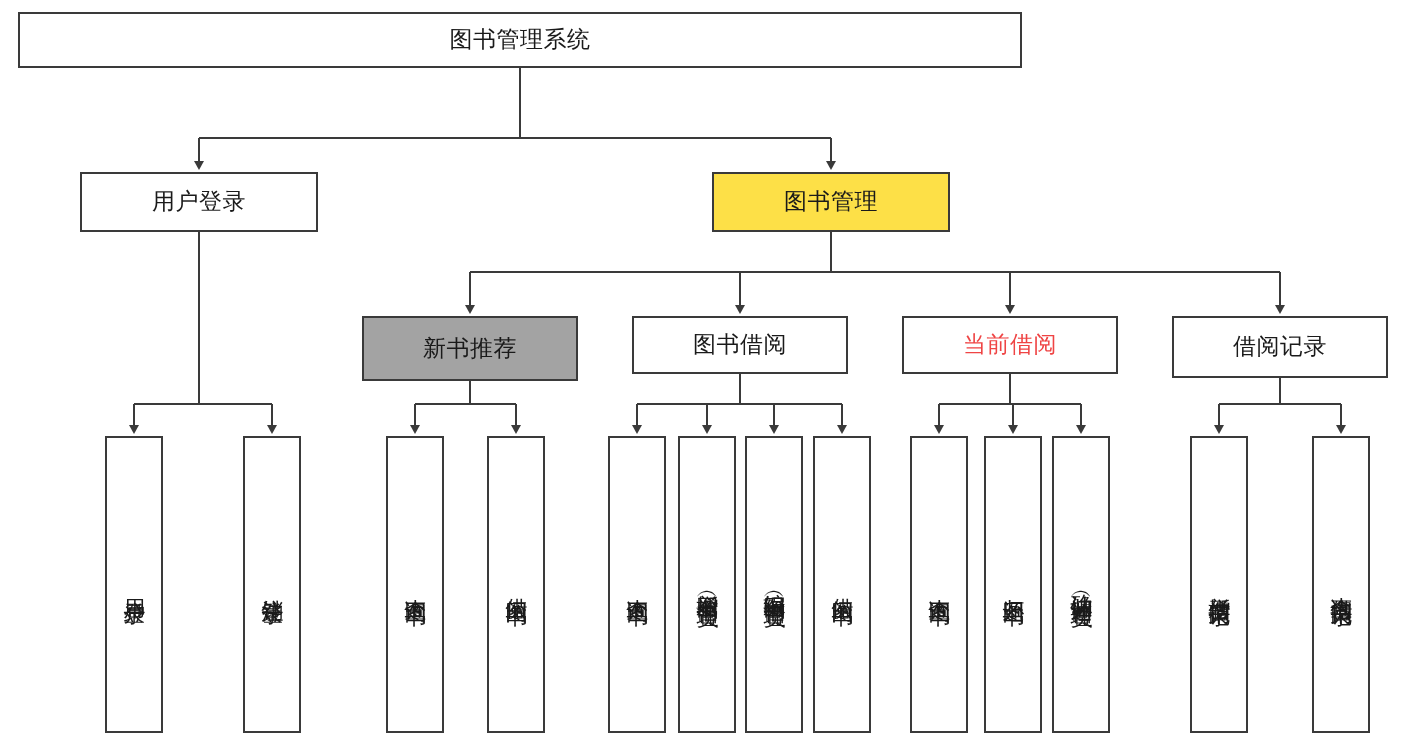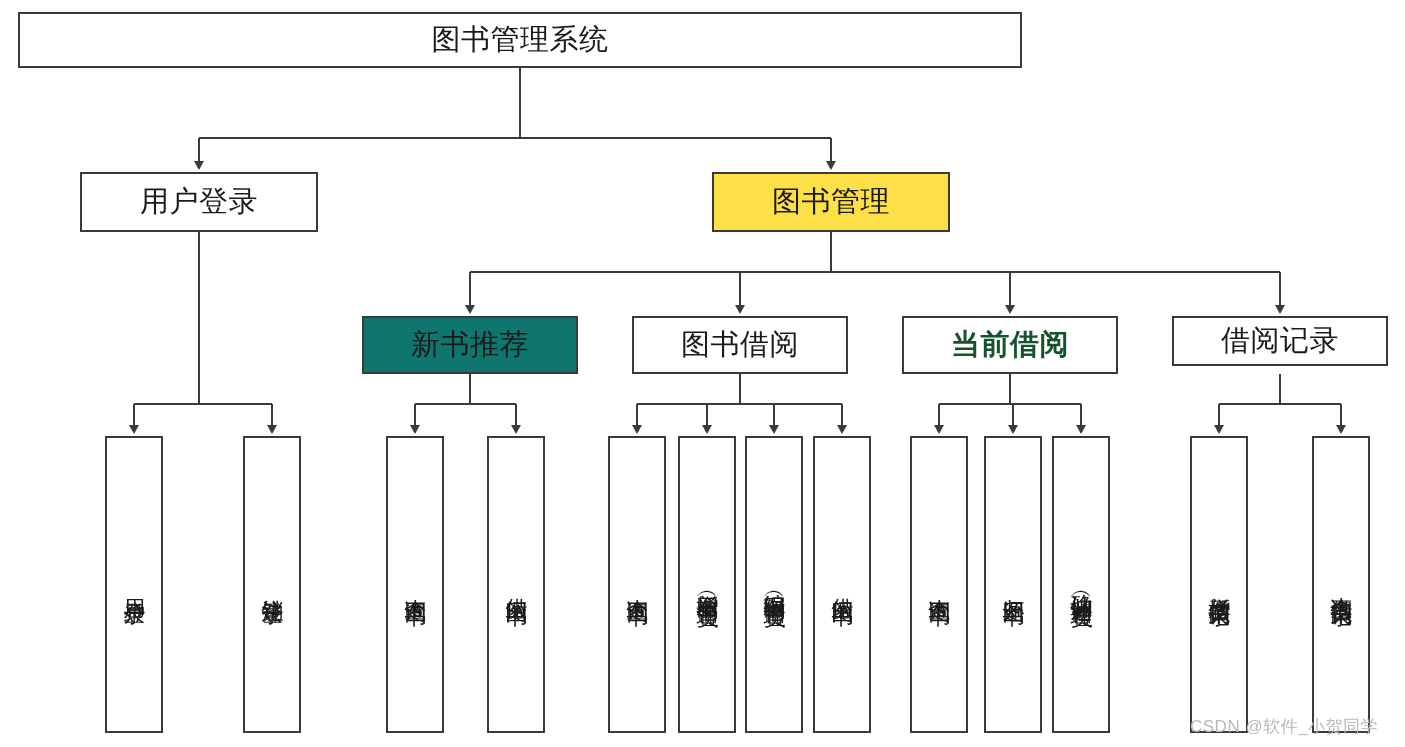--- a/index.html
+++ b/index.html
@@ -33,21 +33,21 @@
     border: 2px solid #3a3a3a;
     display: flex;
     align-items: center;
     justify-content: center;
     color: #1a1a1a;
   }
   .node.h {
     
   }
   .node.h .label {
-    font-size: 29px;
+    font-size: 23px;
     line-height: 1.1;
     letter-spacing: 0.5px;
     white-space: nowrap;
   }
   .node.v {
     
     align-items: center;
     justify-content: center;
     padding: 6px 0;
   }
@@ -119,30 +119,30 @@
   <div id="node-layer">
       <div class="node h" style="left: 18px; top: 12px; width: 1004px; height: 56px; border-color: rgb(58, 58, 58); background: rgb(255, 255, 255);">
         <span class="label" style="color: rgb(26, 26, 26);">图书管理系统</span>
       </div>
       <div class="node h" style="left: 80px; top: 172px; width: 238px; height: 60px; border-color: rgb(58, 58, 58); background: rgb(255, 255, 255);">
         <span class="label" style="color: rgb(26, 26, 26);">用户登录</span>
       </div>
       <div class="node h" style="left: 712px; top: 172px; width: 238px; height: 60px; border-color: rgb(58, 58, 58); background: #fde047;">
         <span class="label" style="color: rgb(26, 26, 26);">图书管理</span>
       </div>
-      <div class="node h" style="left: 362px; top: 316px; width: 216px; height: 58px; border-color: rgb(58, 58, 58); background: #0f766e; text-align: center;">
+      <div class="node h" style="left: 362px; top: 316px; width: 216px; height: 65px; border-color: rgb(58, 58, 58); background: #a3a3a3; text-align: center;">
         <span class="label" style="color: rgb(26, 26, 26);">新书推荐</span>
       </div>
       <div class="node h" style="left: 632px; top: 316px; width: 216px; height: 58px; border-color: rgb(58, 58, 58); background: rgb(255, 255, 255);">
         <span class="label" style="color: rgb(26, 26, 26); font-family: Liberation Serif, serif;">图书借阅</span>
       </div>
       <div class="node h" style="left: 902px; top: 316px; width: 216px; height: 58px; border-color: rgb(58, 58, 58); background: rgb(255, 255, 255);">
-        <span class="label" style="color: #14532d; font-weight: bold;">当前借阅</span>
+        <span class="label" style="color: #ef4444;">当前借阅</span>
       </div>
-      <div class="node h" style="left: 1172px; top: 316px; width: 216px; height: 50px; border-color: rgb(58, 58, 58); background: rgb(255, 255, 255);">
+      <div class="node h" style="left: 1172px; top: 316px; width: 216px; height: 62px; border-color: rgb(58, 58, 58); background: rgb(255, 255, 255);">
         <span class="label" style="color: rgb(26, 26, 26);">借阅记录</span>
       </div>
       <div class="node v" style="left: 105px; top: 436px; width: 58px; height: 297px; border-color: rgb(58, 58, 58); background: rgb(255, 255, 255);">
         <span class="label" style="color: rgb(26, 26, 26);">用户登录</span>
       </div>
       <div class="node v" style="left: 243px; top: 436px; width: 58px; height: 297px; border-color: rgb(58, 58, 58); background: rgb(255, 255, 255);">
         <span class="label" style="color: rgb(26, 26, 26);">注销登录</span>
       </div>
       <div class="node v" style="left: 386px; top: 436px; width: 58px; height: 297px; border-color: rgb(58, 58, 58); background: rgb(255, 255, 255);">
         <span class="label" style="color: rgb(26, 26, 26);">查询图书</span>
@@ -172,14 +172,13 @@
         <span class="label" style="color: rgb(26, 26, 26);">确认归还（管理员）</span>
       </div>
       <div class="node v" style="left: 1190px; top: 436px; width: 58px; height: 297px; border-color: rgb(58, 58, 58); background: rgb(255, 255, 255);">
         <span class="label" style="color: rgb(26, 26, 26);">新增借阅记录</span>
       </div>
       <div class="node v" style="left: 1312px; top: 436px; width: 58px; height: 297px; border-color: rgb(58, 58, 58); background: rgb(255, 255, 255);">
         <span class="label" style="color: rgb(26, 26, 26);">查询借阅记录</span>
       </div>
     </div>
 
-  <div class="watermark" style="left: 1190px; top: 715px; color: rgb(185, 185, 185);">CSDN @软件_小贺同学</div>
 </div>
 
 </body></html>

